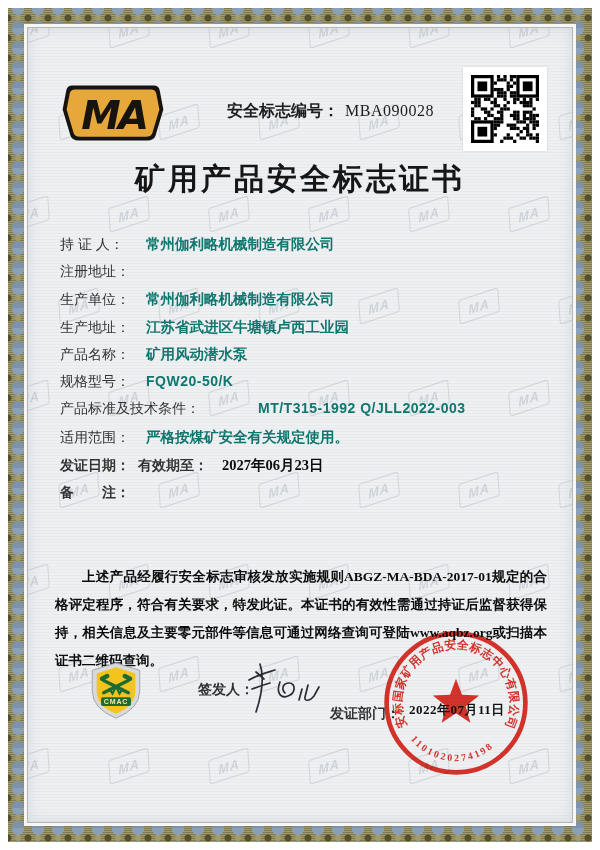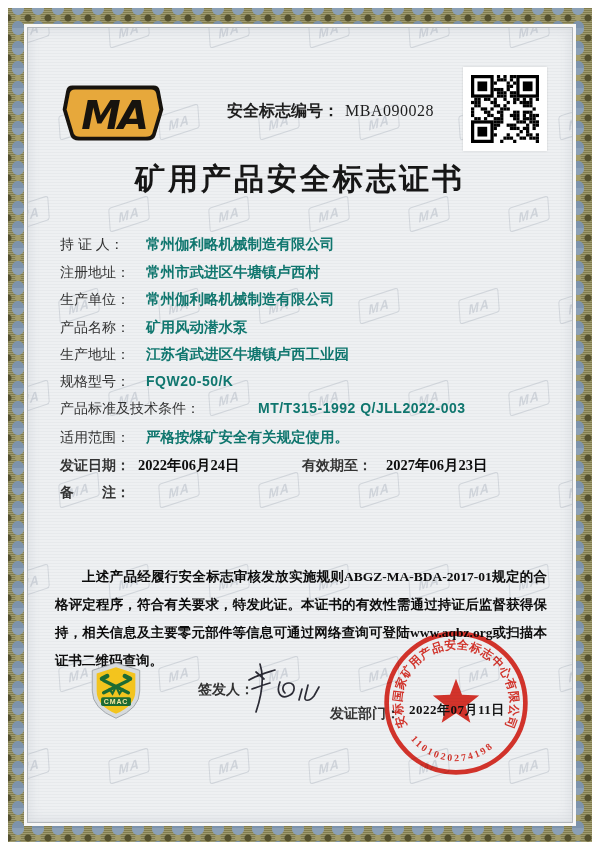--- a/index.html
+++ b/index.html
@@ -294,51 +294,49 @@
 
   <div class="title">矿用产品安全标志证书</div>
 
   <div class="fields">
     <div class="frow">
       <span class="flabel">持 证 人：</span>
       <span class="fvalue">常州伽利略机械制造有限公司</span>
     </div>
     <div class="frow">
       <span class="flabel">注册地址：</span>
-      <span class="fvalue">常州市武进区牛塘镇卢西村</span>
     </div>
     <div class="frow">
       <span class="flabel">生产单位：</span>
       <span class="fvalue">常州伽利略机械制造有限公司</span>
     </div>
     <div class="frow">
+      <span class="flabel">生产地址：</span>
+      <span class="fvalue">江苏省武进区牛塘镇卢西工业园</span>
+    </div>
+    <div class="frow">
       <span class="flabel">产品名称：</span>
       <span class="fvalue">矿用风动潜水泵</span>
-    </div>
-    <div class="frow">
-      <span class="flabel">生产地址：</span>
-      <span class="fvalue">江苏省武进区牛塘镇卢西工业园</span>
     </div>
     <div class="frow">
       <span class="flabel">规格型号：</span>
       <span class="fvalue latin">FQW20-50/K</span>
     </div>
     <div class="frow wide">
       <span class="flabel">产品标准及技术条件：</span>
       <span class="fvalue latin">MT/T315-1992 Q/JLL2022-003</span>
     </div>
     <div class="frow">
       <span class="flabel">适用范围：</span>
       <span class="fvalue">严格按煤矿安全有关规定使用。</span>
     </div>
   </div>
 
   <div class="dates">
     <span class="dlabel l1">发证日期：</span>
-    <span class="dvalue v1">2022年06月24日</span>
     <span class="dlabel l2">有效期至：</span>
     <span class="dvalue">2027年06月23日</span>
   </div>
 
   <div class="remark">备　　注：</div>
 
   <p class="statement">上述产品经履行安全标志审核发放实施规则ABGZ-MA-BDA-2017-01规定的合格评定程序，符合有关要求，特发此证。本证书的有效性需通过持证后监督获得保持，相关信息及主要零元部件等信息可通过网络查询可登陆www.aqbz.org或扫描本证书二维码查询。</p>
 
   <svg class="cmac" viewBox="0 0 60 66">
     <path d="M30,1 L57,9.5 V33 Q57,53 30,64 Q3,53 3,33 V9.5 Z" fill="#d6dadd" stroke="#9aa0a6" stroke-width="1"></path>

